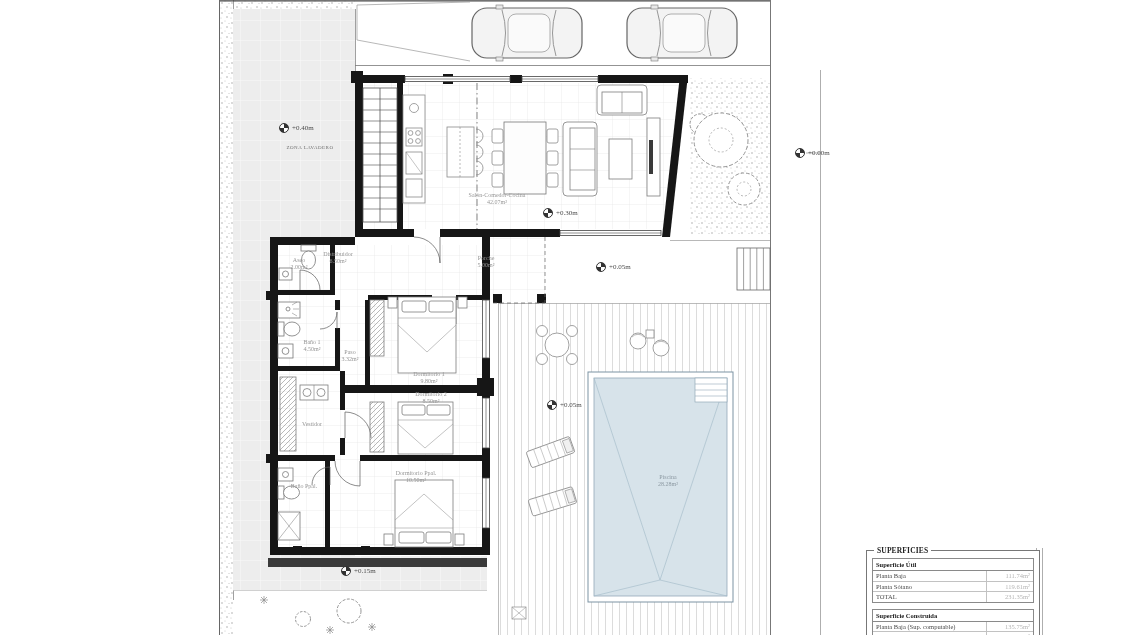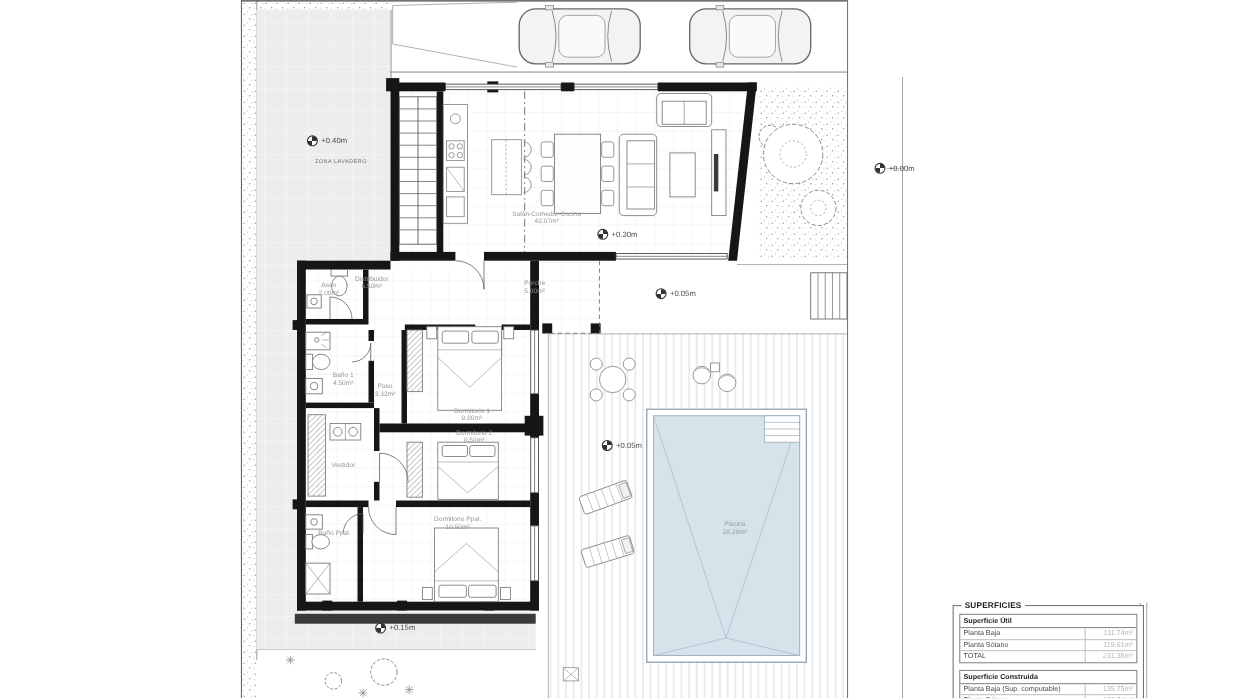--- a/index.html
+++ b/index.html
@@ -1,17 +1,17 @@
 <!DOCTYPE html>
 <html><head>
 <meta charset="utf-8">
 <style>
   html,body{margin:0;padding:0;background:#fff;}
   .screen{position:relative;width:1084px;height:635px;background:#ffffff;overflow:hidden;
-          font-family:Liberation Sans, sans-serif;}
+          font-family:Liberation Serif, serif;}
   .plan-svg{position:absolute;left:0;top:0;}
 
   
   .room-label{position:absolute;transform:translate(-50%,-50%);text-align:center;
               font-size:6px;line-height:7px;color:#979797;white-space:nowrap;}
   .room-label .rname{display:block;}
   .room-label .rarea{display:block;}
 
   
   .level-marker{position:absolute;display:flex;align-items:center;gap:3px;

